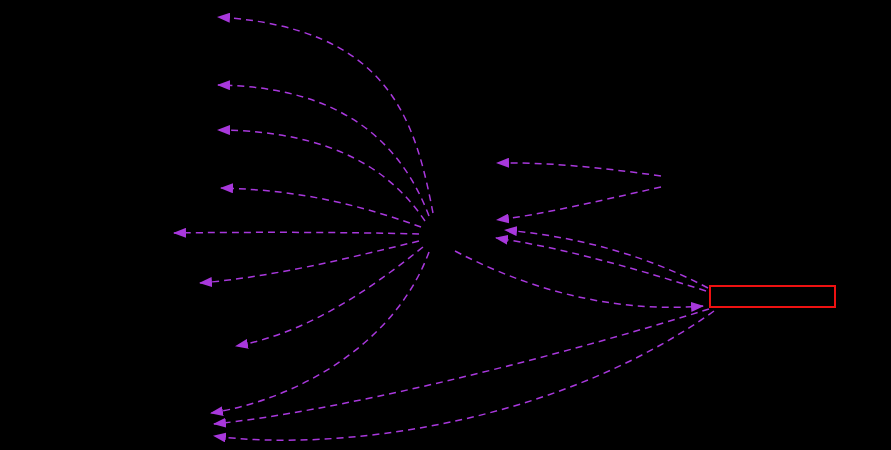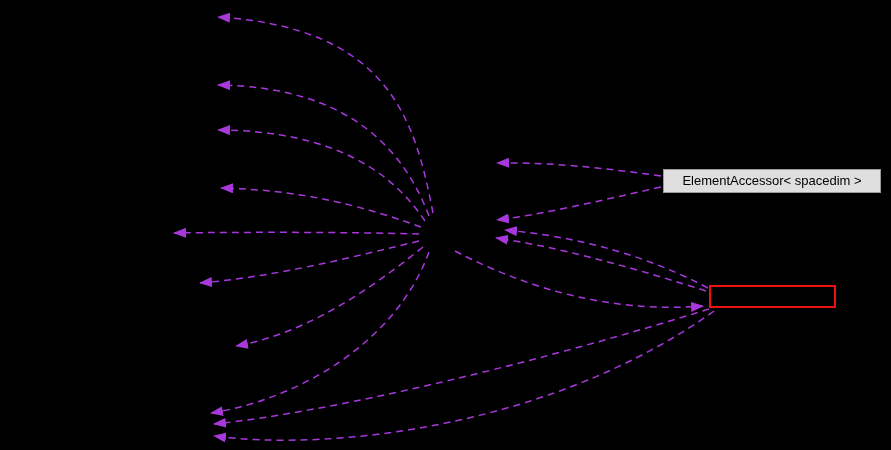--- a/index.html
+++ b/index.html
@@ -63,18 +63,15 @@
       <path d="M 429,252 C 395,345 295,400 211,413" fill="none" stroke="#a838dc" stroke-width="1.5" stroke-dasharray="7,5" marker-end="url(#arrow)"></path>
       <path d="M 455,251 C 545,298 630,312 703,306" fill="none" stroke="#a838dc" stroke-width="1.5" stroke-dasharray="7,5" marker-end="url(#arrow)"></path>
       <path d="M 709,309 C 530,365 330,412 214,424" fill="none" stroke="#a838dc" stroke-width="1.5" stroke-dasharray="7,5" marker-end="url(#arrow)"></path>
       <path d="M 714,311 C 555,425 335,452 214,436" fill="none" stroke="#a838dc" stroke-width="1.5" stroke-dasharray="7,5" marker-end="url(#arrow)"></path>
       <path d="M 661,176 C 598,167 543,162 497,163" fill="none" stroke="#a838dc" stroke-width="1.5" stroke-dasharray="7,5" marker-end="url(#arrow)"></path>
       <path d="M 661,187 C 598,201 545,214 497,220" fill="none" stroke="#a838dc" stroke-width="1.5" stroke-dasharray="7,5" marker-end="url(#arrow)"></path>
       <path d="M 708,288 C 640,252 570,236 505,230" fill="none" stroke="#a838dc" stroke-width="1.5" stroke-dasharray="7,5" marker-end="url(#arrow)"></path>
       <path d="M 706,291 C 622,264 552,246 496,238" fill="none" stroke="#a838dc" stroke-width="1.5" stroke-dasharray="7,5" marker-end="url(#arrow)"></path>
     </svg>
 
-  <div class="node node-main" id="node-0" style="left: 663px; top: 169px; width: 218px; height: 24px;">
-    <span>ElementAccessor&lt; spacedim &gt;</span>
-  </div>
 
   <div class="node node-red" id="node-1" style="left: 709px; top: 285px; width: 127px; height: 23px;"></div>
 </div>
 
 </body></html>

